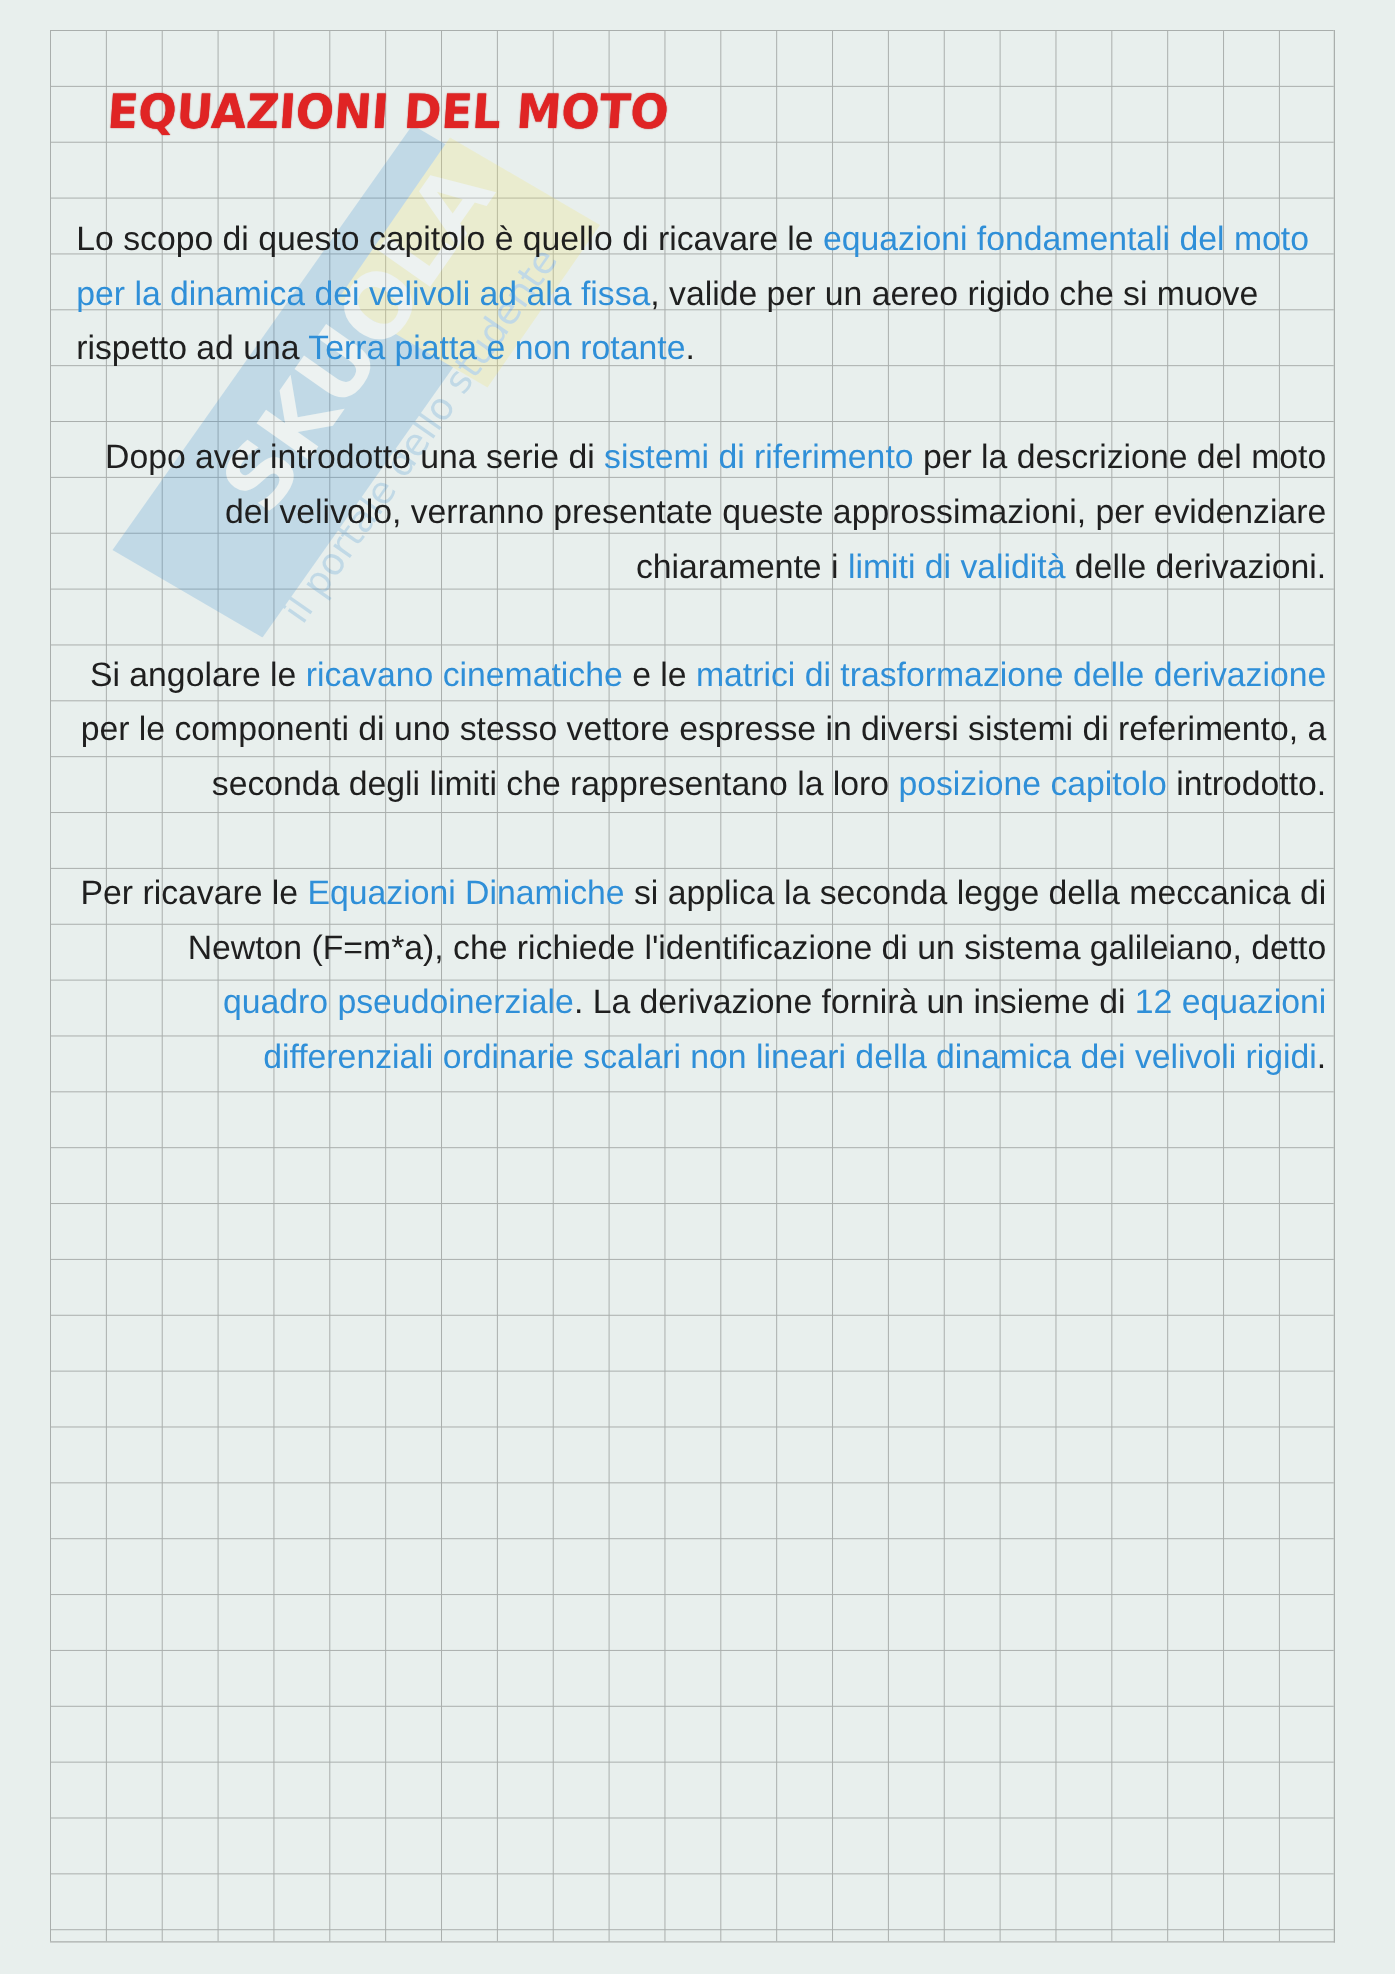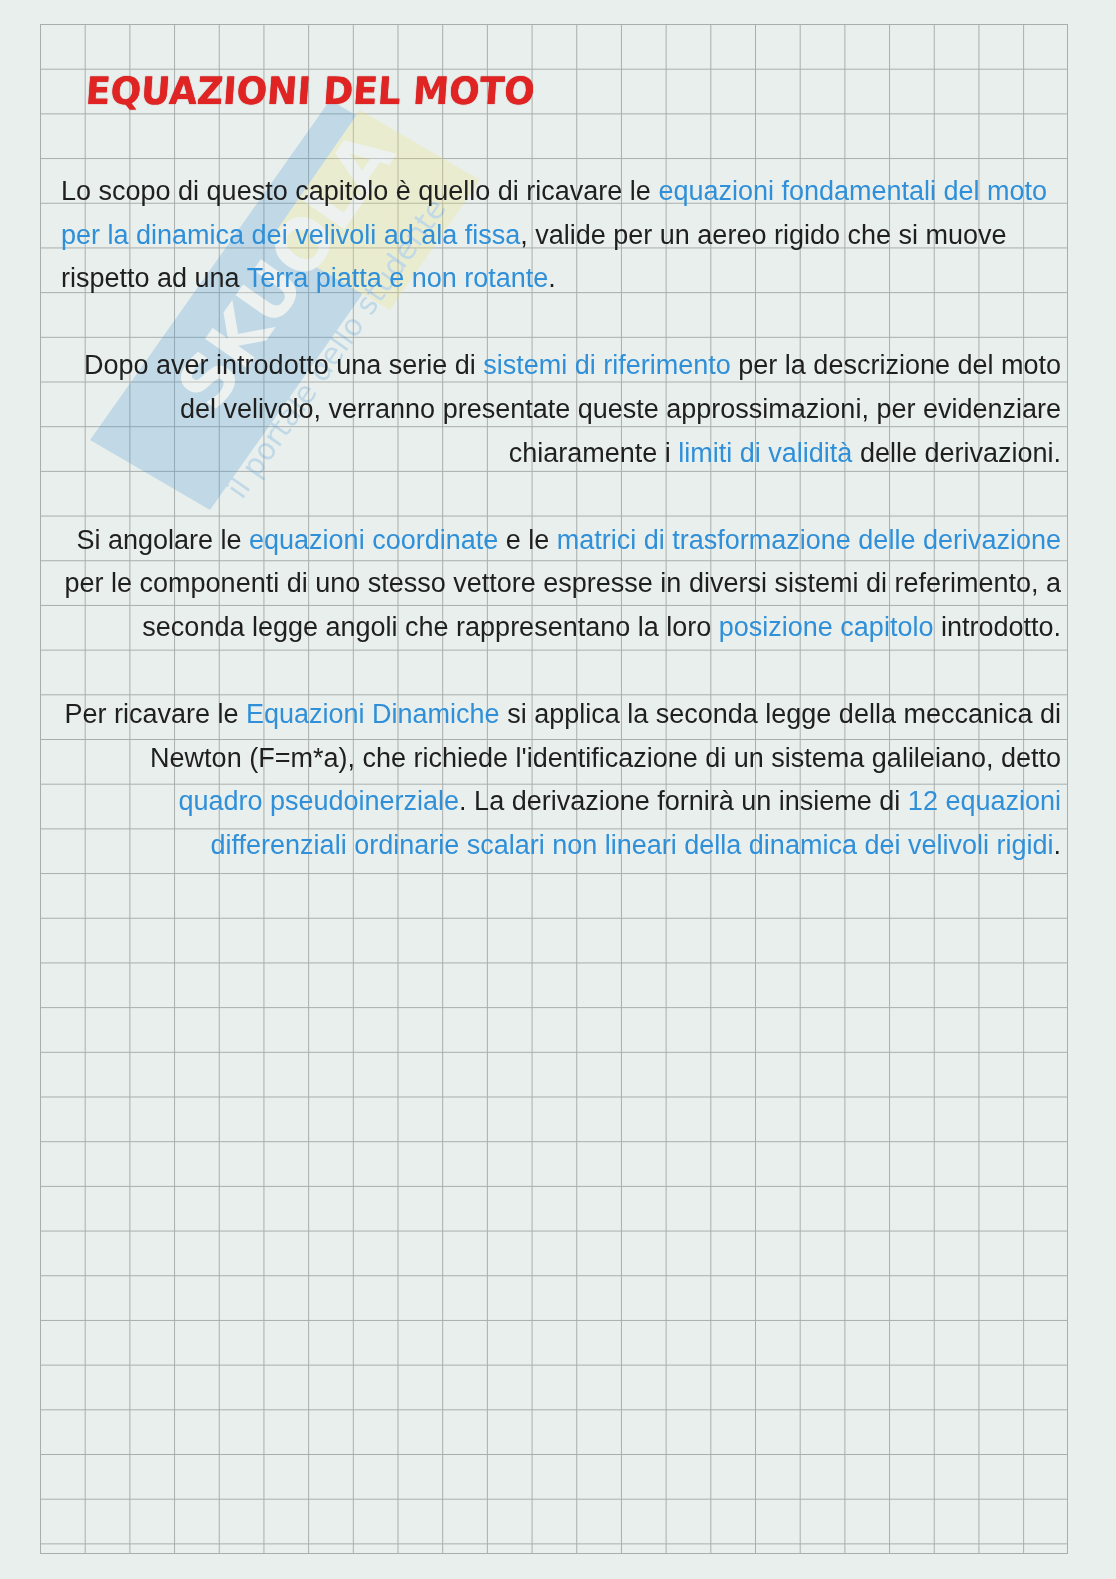--- a/index.html
+++ b/index.html
@@ -68,18 +68,18 @@
 <h1 class="title">EQUAZIONI DEL MOTO</h1>
 
 <div class="content">
   <p class="para">
     <span>Lo scopo di questo capitolo è quello di ricavare le </span><span class="hl">equazioni fondamentali del moto per la dinamica dei velivoli ad ala fissa</span><span>, valide per un aereo rigido che si muove rispetto ad una </span><span class="hl">Terra piatta e non rotante</span><span>.</span>
   </p>
   <p class="para">
     <span>Dopo aver introdotto una serie di </span><span class="hl">sistemi di riferimento</span><span> per la descrizione del moto del velivolo, verranno presentate queste approssimazioni, per evidenziare chiaramente i </span><span class="hl">limiti di validità</span><span> delle derivazioni.</span>
   </p>
   <p class="para">
-    <span>Si angolare le </span><span class="hl">equazioni coordinate</span><span> e le </span><span class="hl">matrici di trasformazione delle derivazione</span><span> per le componenti di uno stesso vettore espresse in diversi sistemi di referimento, a seconda legge angoli che rappresentano la loro </span><span class="hl">posizione capitolo</span><span> introdotto.</span>
+    <span>Si angolare le </span><span class="hl">ricavano cinematiche</span><span> e le </span><span class="hl">matrici di trasformazione delle derivazione</span><span> per le componenti di uno stesso vettore espresse in diversi sistemi di referimento, a seconda degli limiti che rappresentano la loro </span><span class="hl">posizione capitolo</span><span> introdotto.</span>
   </p>
   <p class="para">
     <span>Per ricavare le </span><span class="hl">Equazioni Dinamiche</span><span> si applica la seconda legge della meccanica di Newton (F=m*a), che richiede l'identificazione di un sistema galileiano, detto </span><span class="hl">quadro pseudoinerziale</span><span>. La derivazione fornirà un insieme di </span><span class="hl">12 equazioni differenziali ordinarie scalari non lineari della dinamica dei velivoli rigidi</span><span>.</span>
   </p>
 </div>
 
 </body></html>

